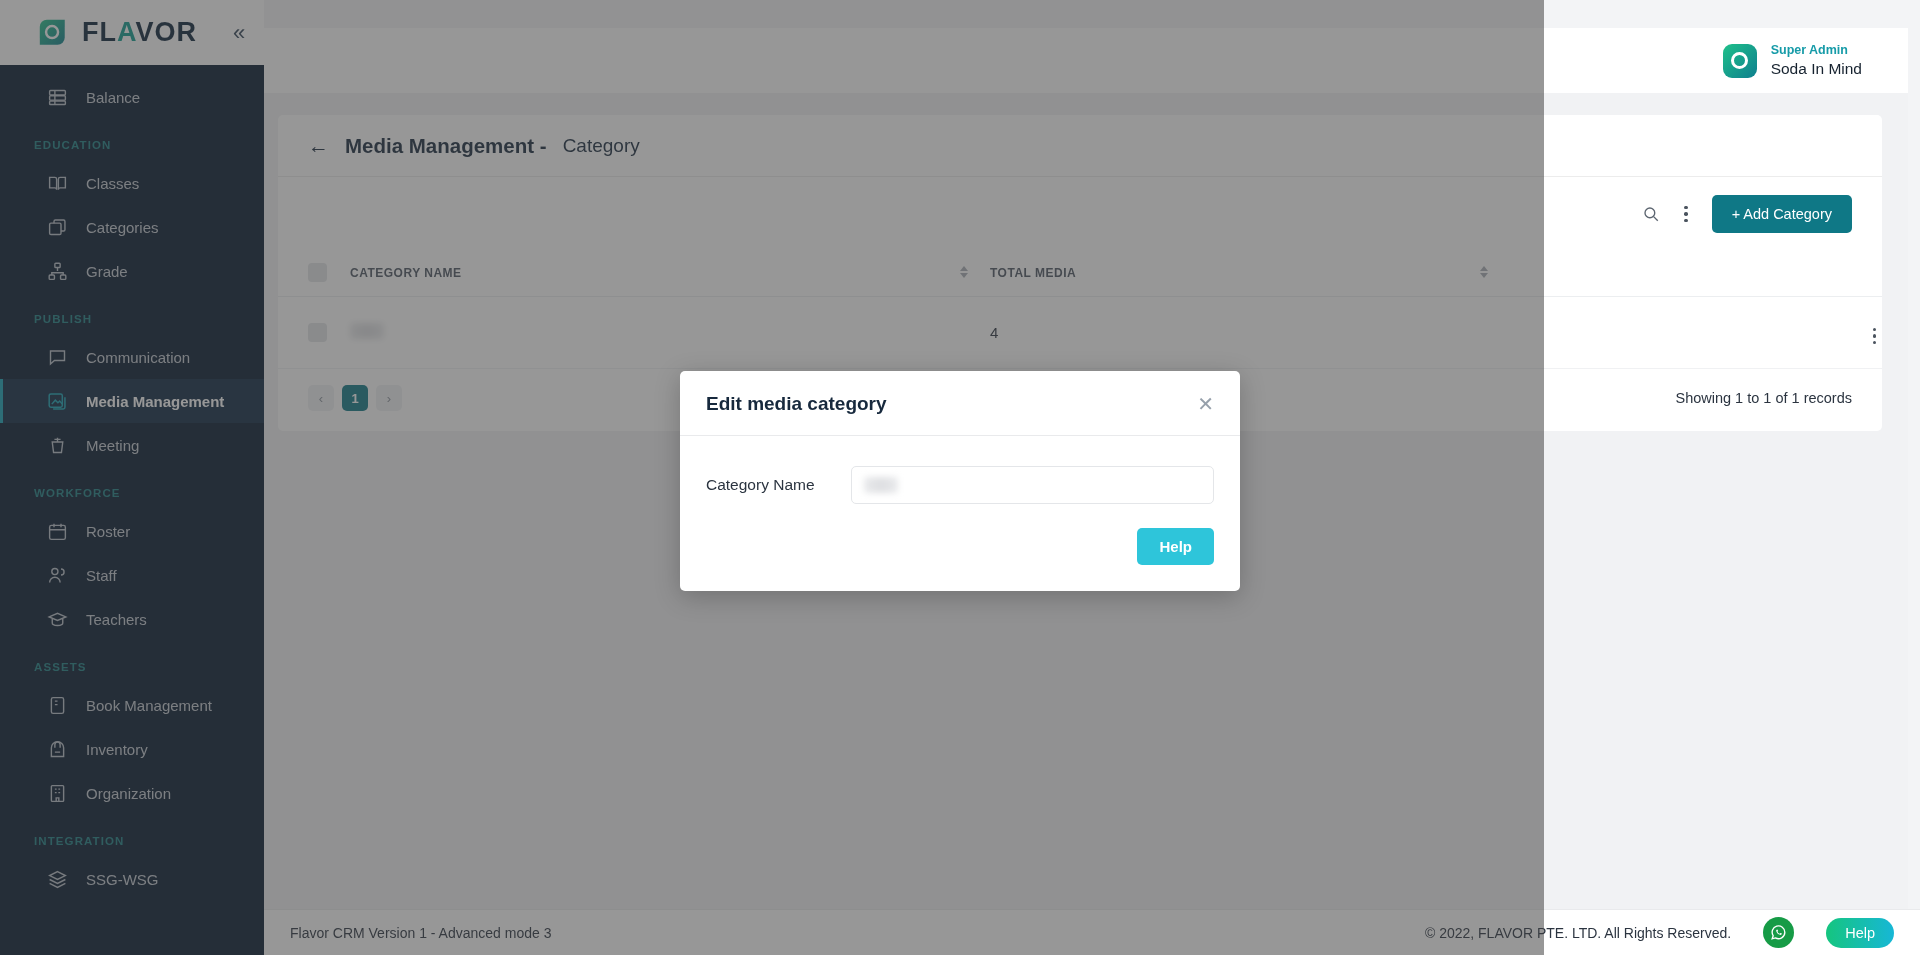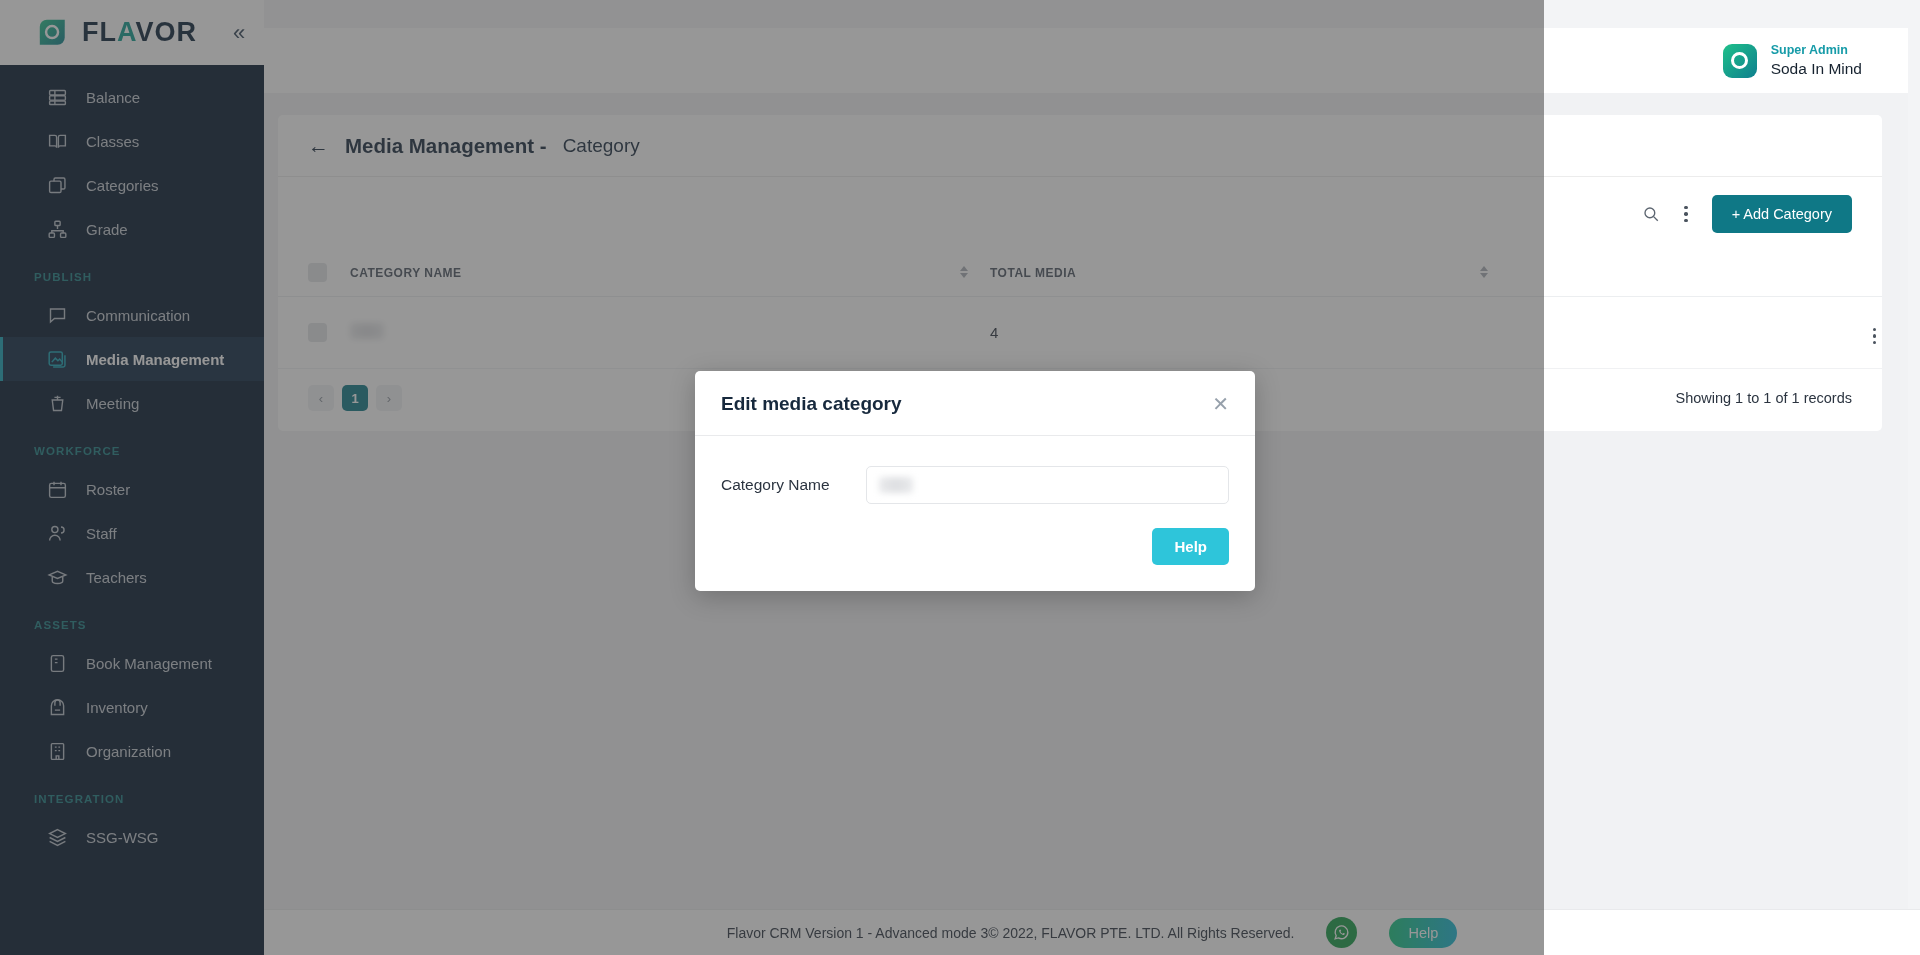--- a/index.html
+++ b/index.html
@@ -114,39 +114,38 @@
     min-width: 26px; height: 26px; border-radius: 5px; background: #f0f1f3; color: #8b939d;
     display: flex; align-items: center; justify-content: center; font-size: 13px; cursor: pointer;
   }
   .pg.active { background: #0f7886; color: #ffffff; font-weight: 700; }
   .records { font-size: 14.5px; color: #2b3440; }
 
   
   .footer {
     position: absolute; left: 264px; bottom: 0; width: 1656px; height: 46px;
     background: #ffffff; border-top: 1px solid #e9eaec;
-    display: flex; align-items: center; justify-content: center;
+    display: flex; align-items: center; justify-content: space-between;
     padding: 0 26px; font-size: 14px; color: #2b3440;
     z-index: 6;
   }
   .footer-right { display: flex; align-items: center; gap: 32px; }
   .wa { width: 31px; height: 31px; border-radius: 50%; background: #169b46; display: flex; align-items: center; justify-content: center; cursor: pointer; }
   .help-pill {
     background: linear-gradient(90deg,#15c57f 0%,#17b7d6 100%);
     color: #ffffff; font-size: 14.5px; border-radius: 16px;
     padding: 7px 19px; cursor: pointer;
   }
 
   
   .overlay { position: absolute; inset: 0; background: rgba(66,66,66,.55); z-index: 50; }
   .modal {
     position: absolute; left: 680px; top: 371px; width: 560px;
     background: #ffffff; border-radius: 5px; z-index: 60;
     box-shadow: 0 6px 26px rgba(0,0,0,.22);
-    margin-left: 15px;
   }
   .modal-head {
     display: flex; align-items: center; justify-content: space-between;
     padding: 22px 26px 20px 26px; border-bottom: 1px solid #e9eaec;
   }
   .modal-title { font-size: 19px; font-weight: 700; color: #17293d; }
   .modal-close { font-size: 20px; color: #96a0ab; cursor: pointer; line-height: 1; }
   .modal-body { padding: 30px 26px 10px 26px; display: flex; align-items: center; }
   .field-label { width: 145px; font-size: 15.5px; color: #2b3440; }
   .field-input {
@@ -189,20 +188,21 @@
             <svg viewBox="0 0 24 24" fill="none" stroke="#b9c0c9" stroke-width="1.6">
               <rect x="3" y="4" width="18" height="5" rx="1"></rect>
               <rect x="3" y="10" width="18" height="5" rx="1"></rect>
               <rect x="3" y="16" width="18" height="4" rx="1"></rect>
               <path d="M9 4v16"></path>
             </svg>
           </span>
         <span>Balance</span>
       </div>
 
+      <div class="nav-section">EDUCATION</div>
 
       <div class="nav-item">
         <span class="ico">
             <svg viewBox="0 0 24 24" fill="none" stroke="#b9c0c9" stroke-width="1.6">
               <path d="M3 5h6a2 2 0 0 1 2 2v12a2 2 0 0 0-2-2H3z"></path>
               <path d="M21 5h-6a2 2 0 0 0-2 2v12a2 2 0 0 1 2-2h6z"></path>
             </svg>
           </span>
         <span>Classes</span>
       </div>

